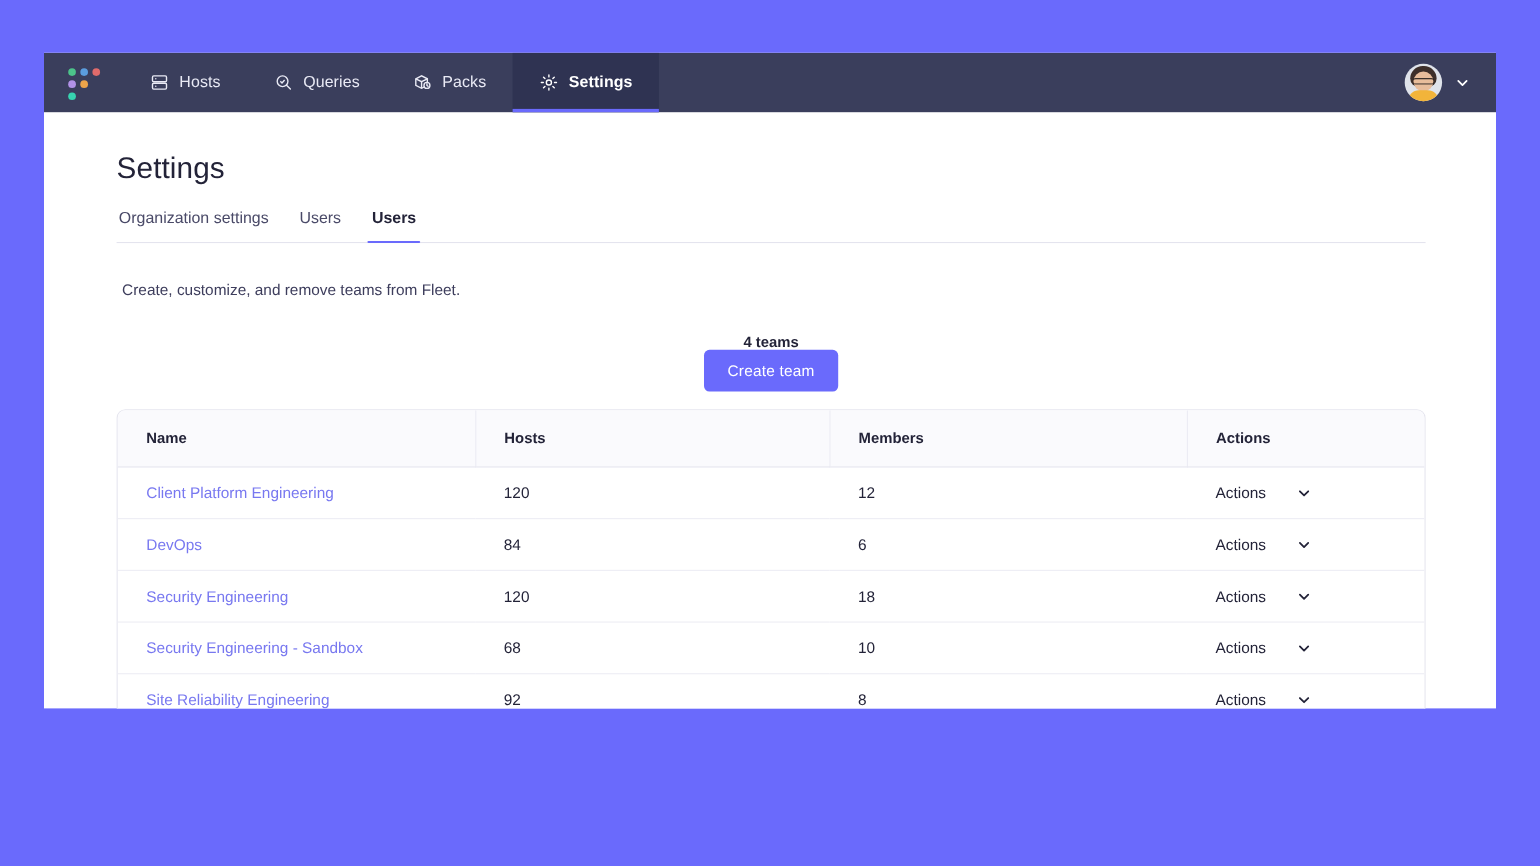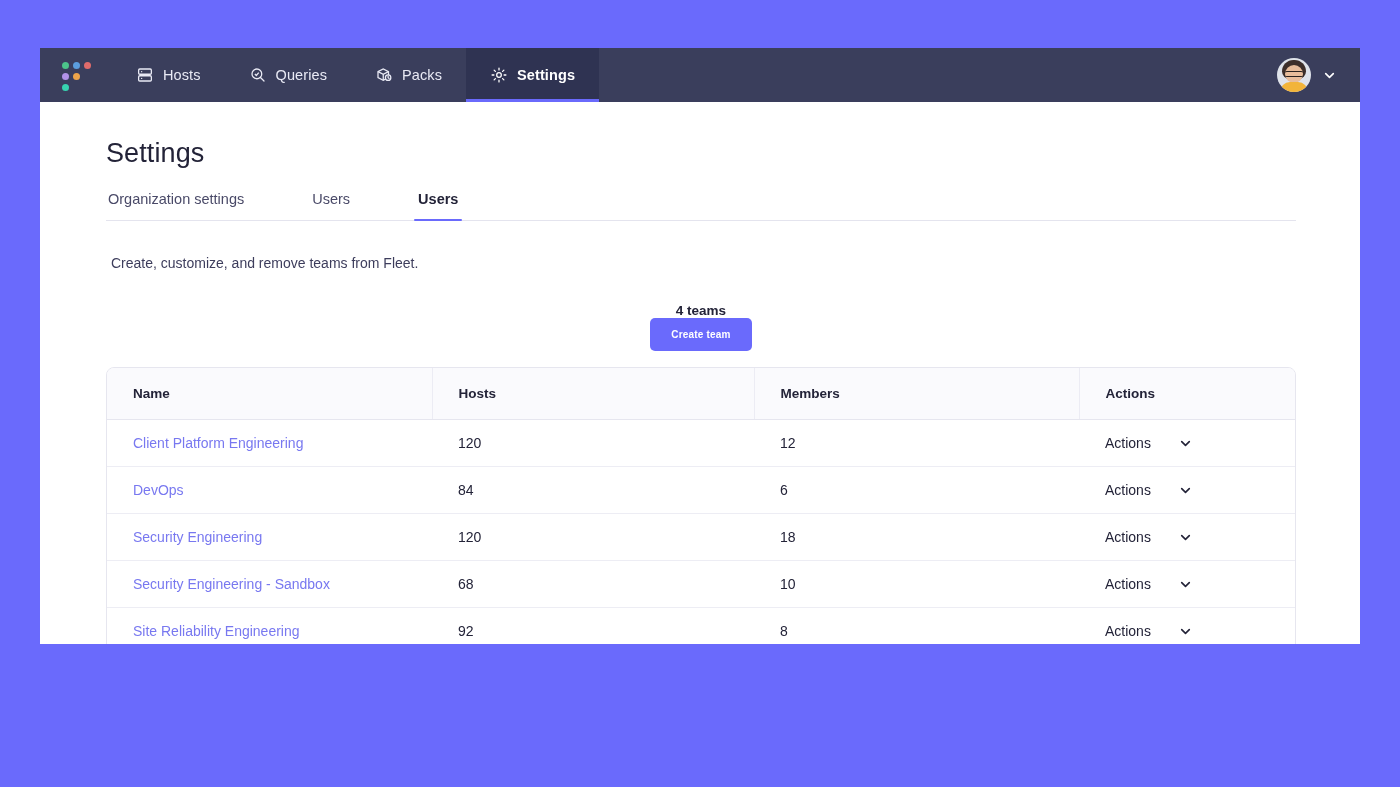--- a/index.html
+++ b/index.html
@@ -139,21 +139,21 @@
     font-size: 27px;
     font-weight: normal;
     color: #232338;
     margin: 0 0 22px 0;
     letter-spacing: .1px;
   }
 
   .tabs {
     display: flex;
     align-items: flex-end;
-    gap: 64px;
+    gap: 24px;
     border-bottom: 1px solid #e4e4ee;
     margin-bottom: 34px;
   }
   .tab {
     font-size: 14.5px;
     color: #4a4a68;
     padding: 0 2px 13px 2px;
     position: relative;
     cursor: pointer;
     user-select: none;
@@ -187,22 +187,22 @@
   .team-count {
     font-size: 13.5px;
     font-weight: bold;
     color: #232338;
   }
   .btn-create {
     background: #6a6afc;
     color: #ffffff;
     border: none;
     border-radius: 5px;
-    font-size: 10px;
-    font-weight: bold;
+    font-size: 14px;
+    font-weight: normal;
     font-family: "Liberation Sans", sans-serif;
     padding: 11px 21px;
     cursor: pointer;
     letter-spacing: .2px;
   }
 
   
   .table-wrap {
     border: 1px solid #e6e6ef;
     border-radius: 8px;

